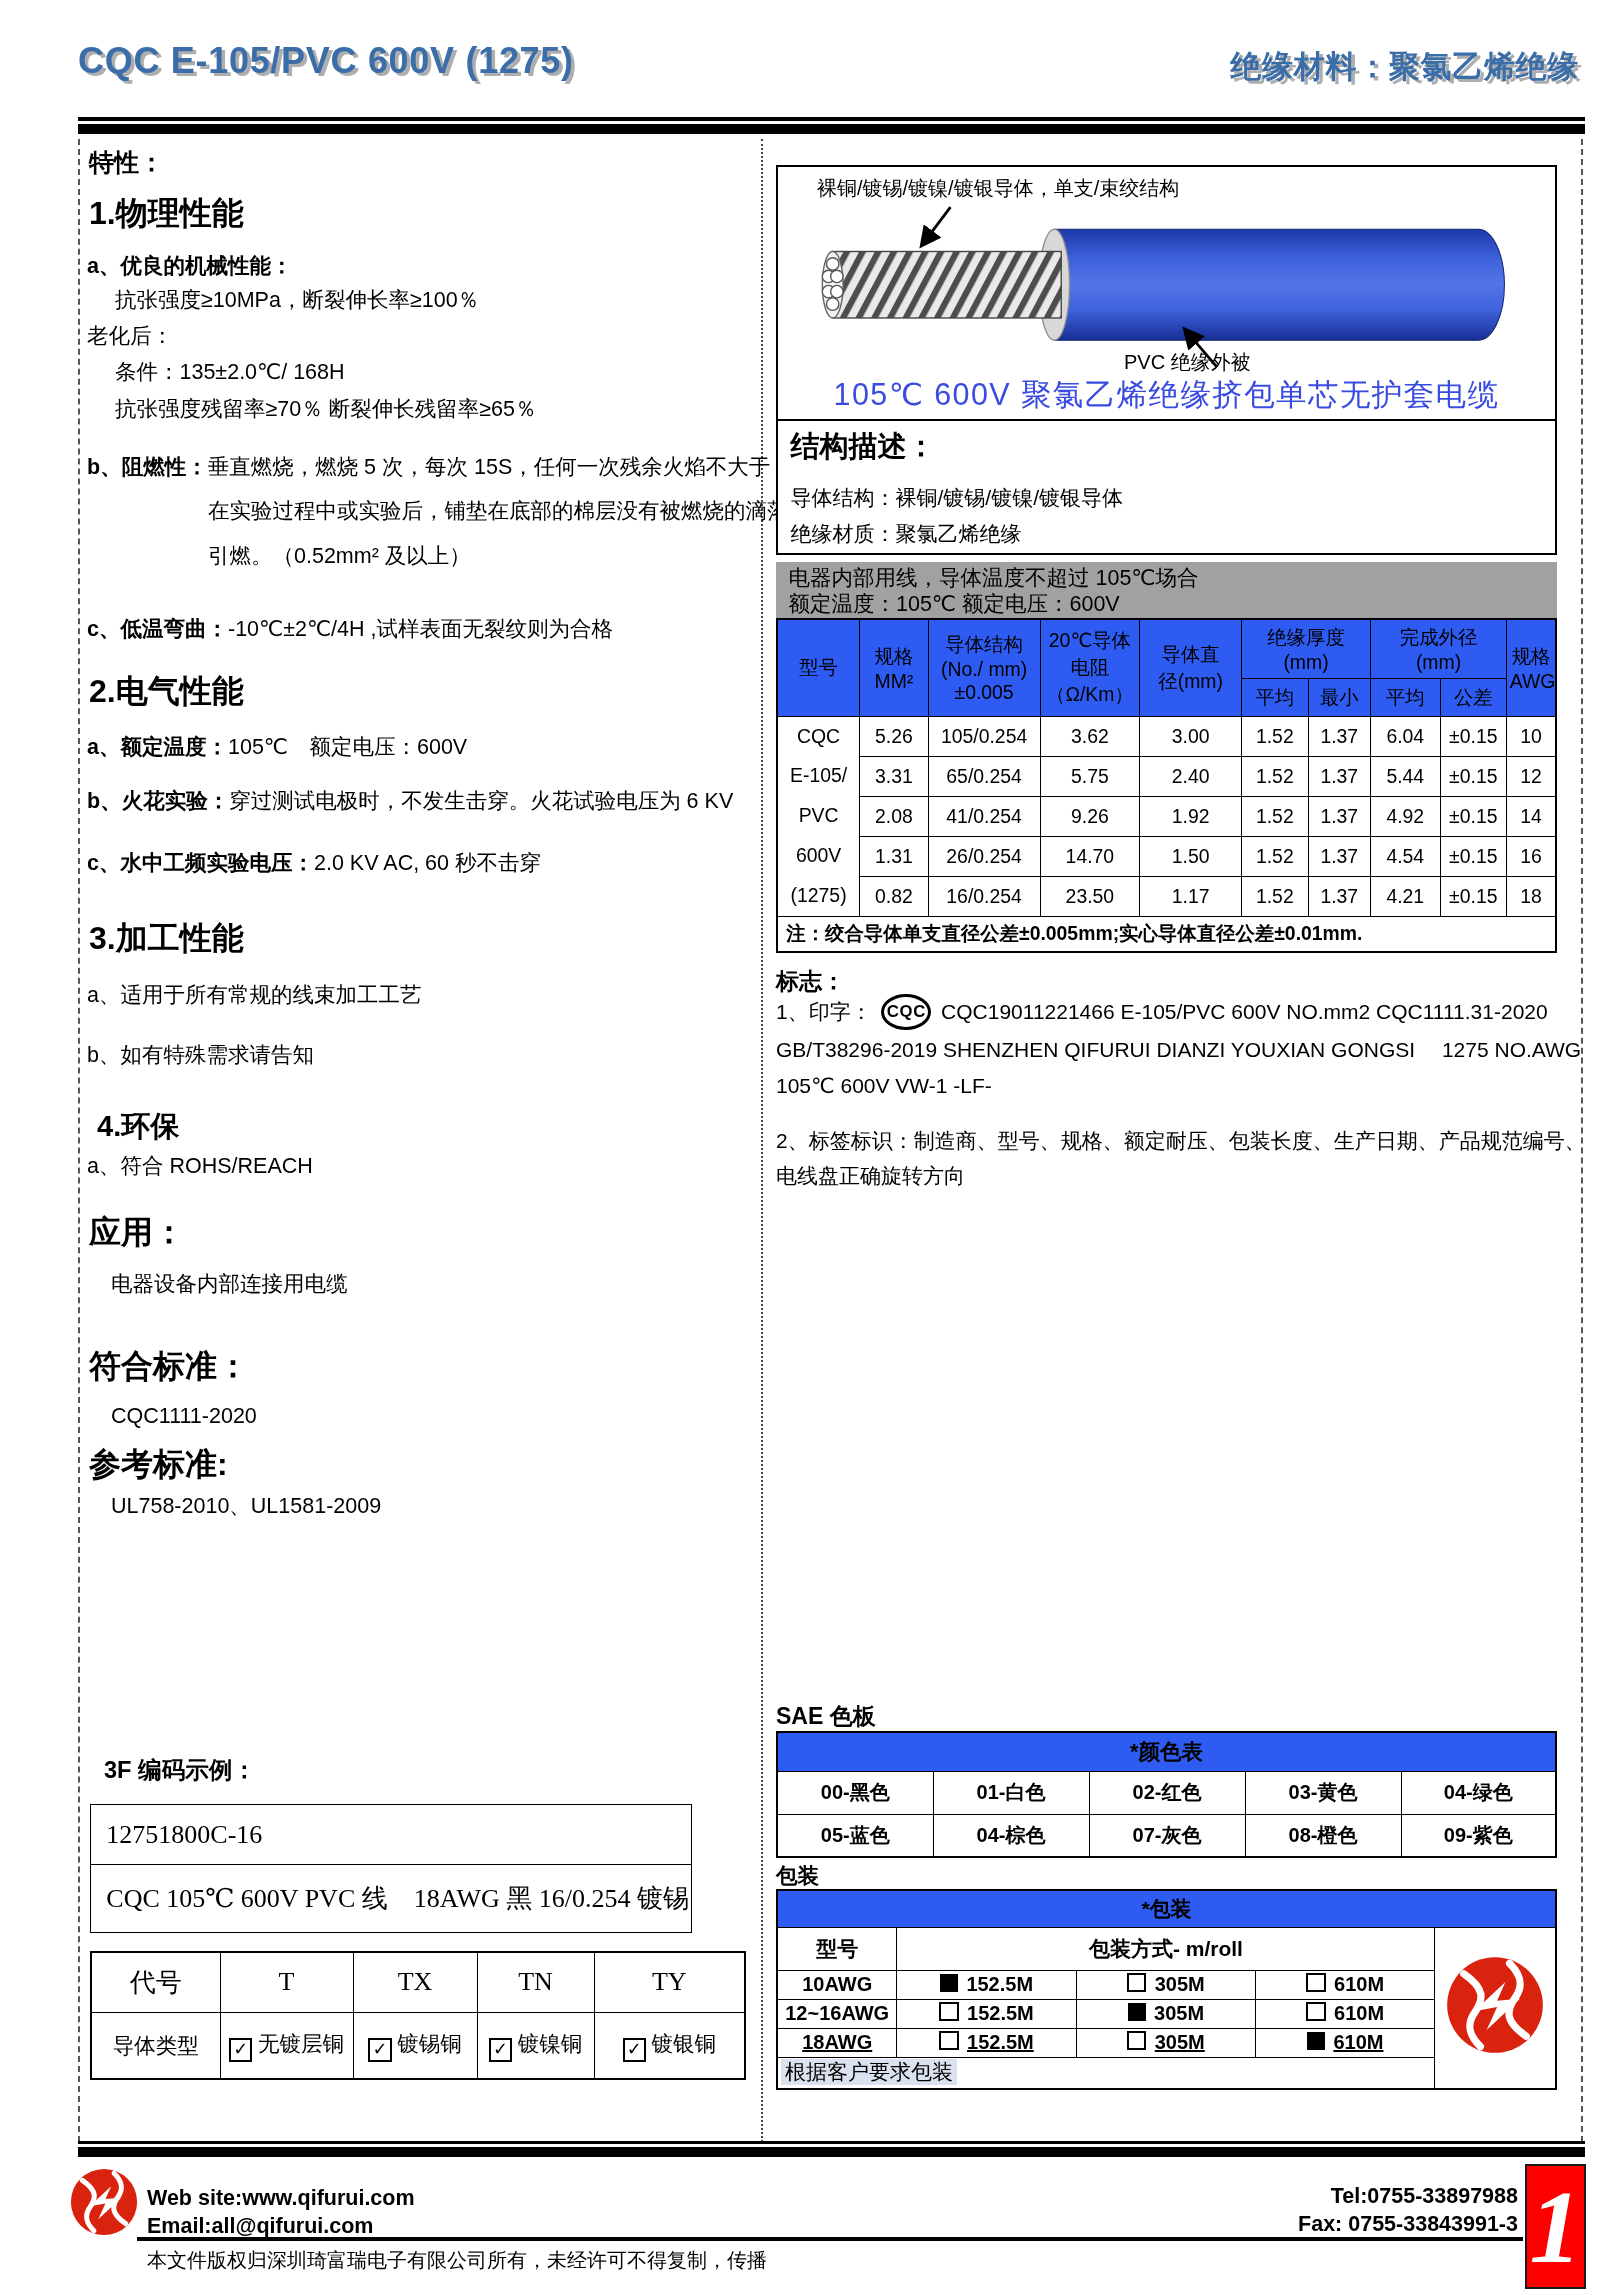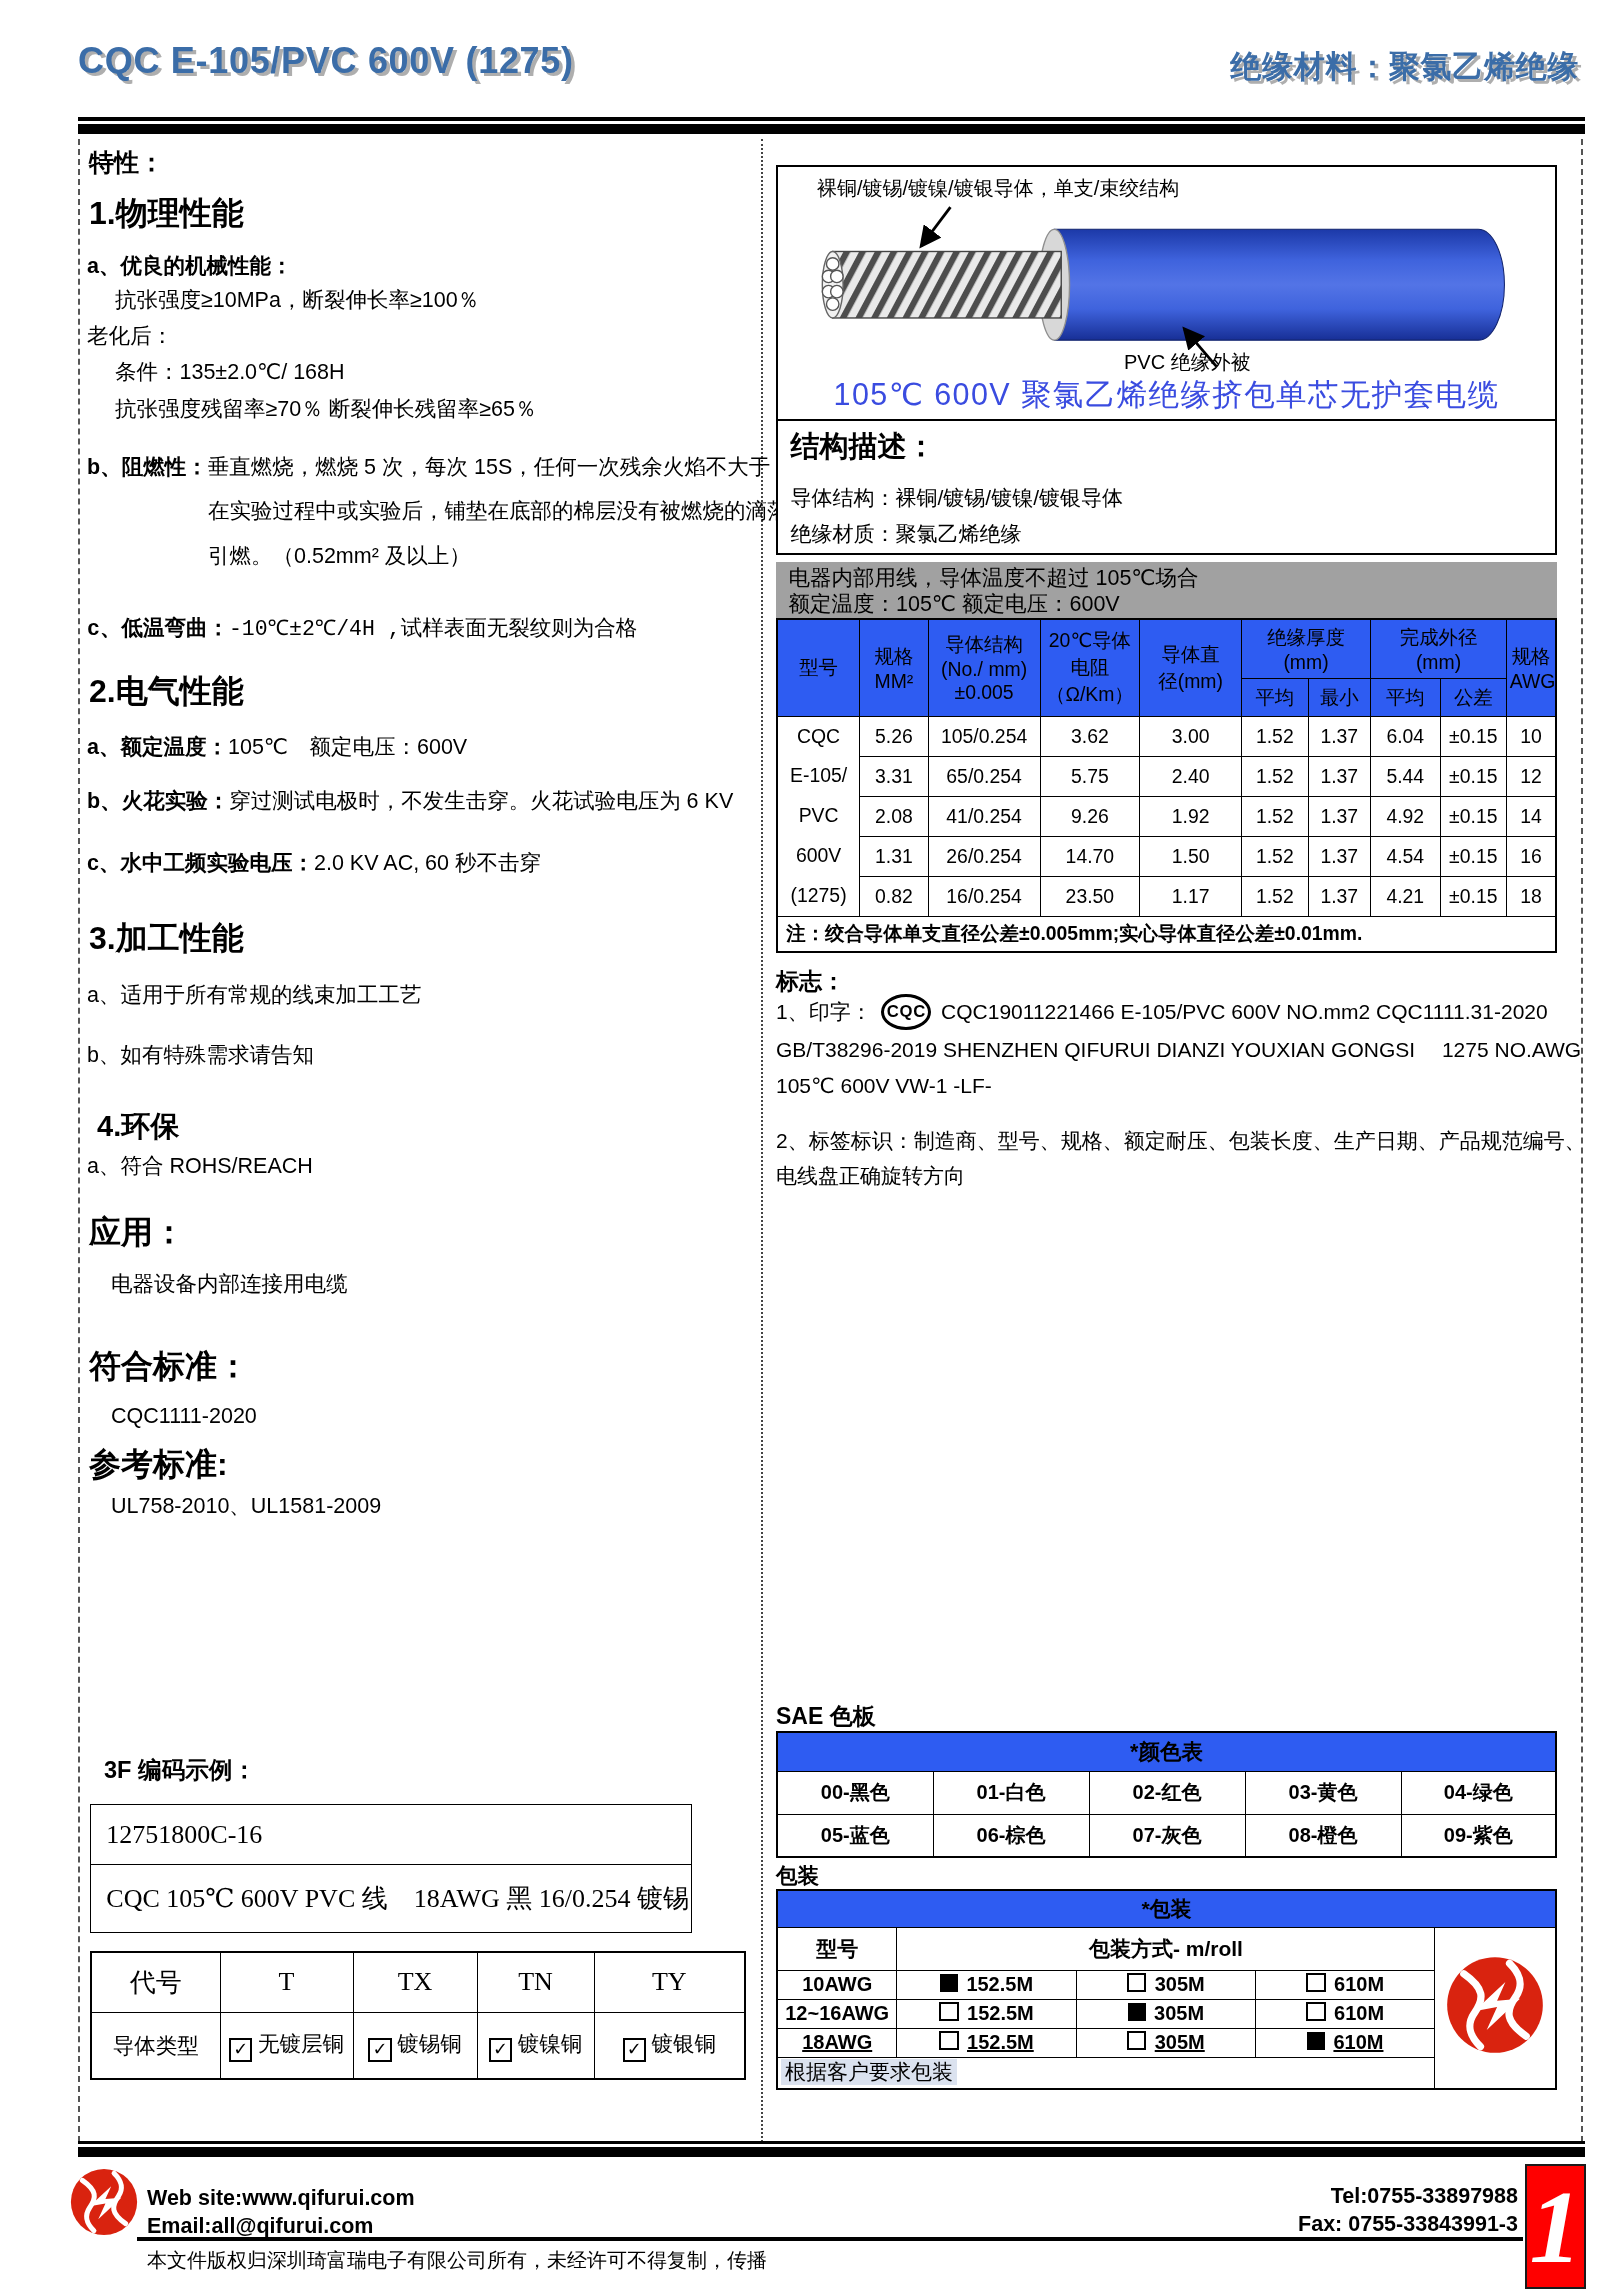--- a/index.html
+++ b/index.html
@@ -85,21 +85,21 @@
   <div class="abs t31" style="left:87px;top:323px;">老化后：</div>
   <div class="abs t31" style="left:115px;top:359px;">条件：135±2.0℃/ 168H</div>
   <div class="abs t31" style="left:115px;top:396px;">抗张强度残留率≥70％  断裂伸长残留率≥65％</div>
 
   <div class="abs t31" style="left:87px;top:454px;">
     <span class="b">b、阻燃性：</span><span>垂直燃烧，燃烧 5 次，每次 15S，任何一次残余火焰不大于 60S。</span>
   </div>
   <div class="abs t31" style="left:208px;top:498px;">在实验过程中或实验后，铺垫在底部的棉层没有被燃烧的滴落物</div>
   <div class="abs t31" style="left:208px;top:543px;">引燃。（0.52mm² 及以上）</div>
 
-  <div class="abs t31" style="left:87px;top:616px;font-family:Liberation Mono, monospace;">
+  <div class="abs t31" style="left:87px;top:616px;">
     <span class="b">c、低温弯曲：</span><span>-10℃±2℃/4H ,试样表面无裂纹则为合格</span>
   </div>
 
   <div class="abs h46" style="left:89px;top:670px;">2.电气性能</div>
   <div class="abs t31" style="left:87px;top:734px;">
     <span class="b">a、额定温度：</span><span>105℃　额定电压：600V</span>
   </div>
   <div class="abs t31" style="left:87px;top:788px;">
     <span class="b">b、火花实验：</span><span>穿过测试电极时，不发生击穿。火花试验电压为 6 KV</span>
   </div>
@@ -334,21 +334,21 @@
         </tr>
     <tr style="height:43px;">
       <td>00-黑色</td>
       <td>01-白色</td>
       <td>02-红色</td>
       <td>03-黄色</td>
       <td>04-绿色</td>
     </tr>
     <tr style="height:43px;">
       <td>05-蓝色</td>
-      <td>06-棕色</td>
+      <td>04-棕色</td>
       <td>07-灰色</td>
       <td>08-橙色</td>
       <td>09-紫色</td>
     </tr>
   </tbody>
     </table>
 
   <div class="abs h31" style="left:776px;top:1861px;">包装</div>
   <table class="pack abs" style="left:776px;top:1889px;width:781px;">
     <colgroup>

